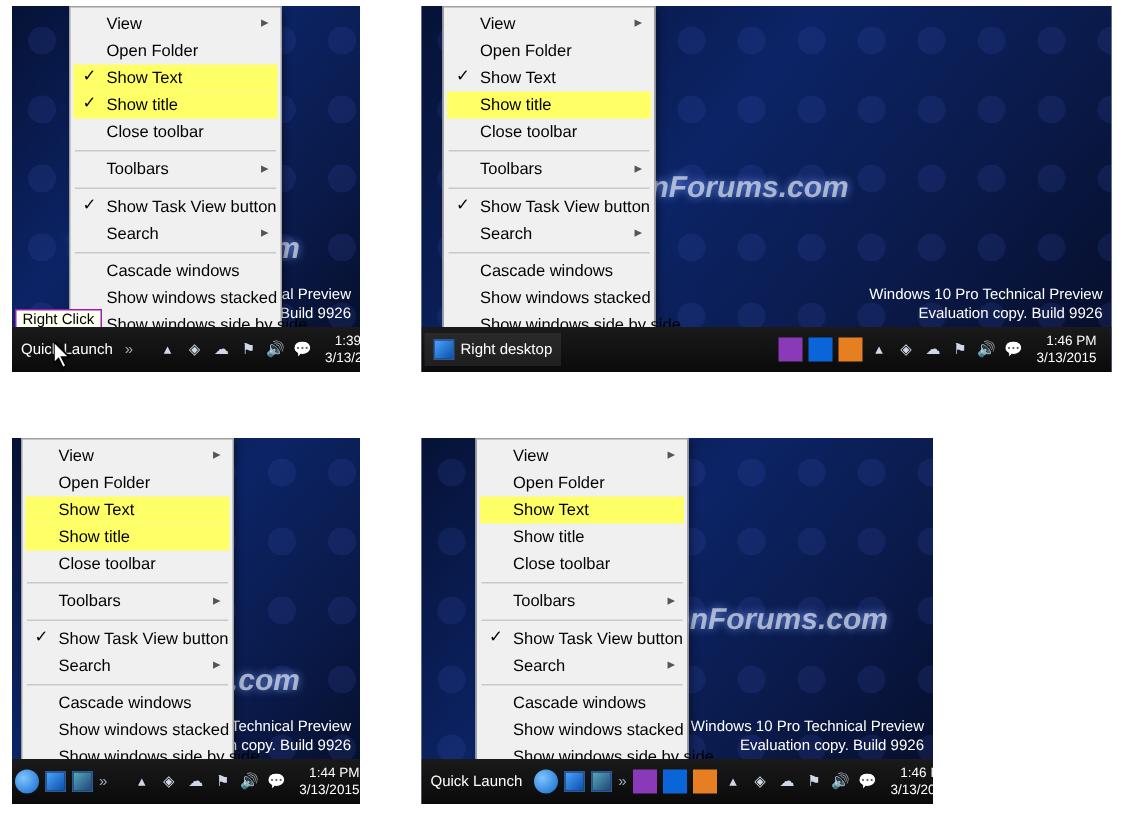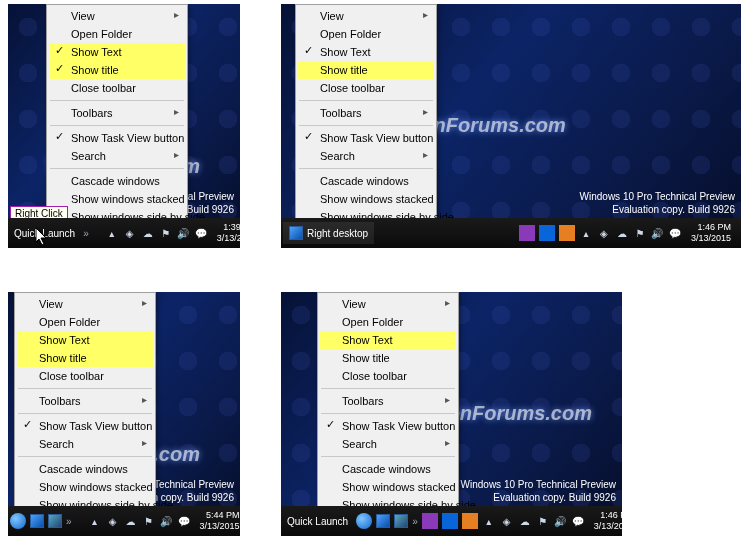--- a/index.html
+++ b/index.html
@@ -261,21 +261,21 @@
     <span class="tb-icon blue"></span>
     <span class="tb-icon orange"></span>
     <div class="tray">
       <span class="ti">▴</span>
       <span class="ti">◈</span>
       <span class="ti">☁</span>
       <span class="ti">⚑</span>
       <span class="ti">🔊</span>
       <span class="ti">💬</span>
       <div class="clock">
-        <div>5:44 PM</div>
+        <div>1:44 PM</div>
         <div>3/13/2015</div>
       </div>
     </div>
   </div>
 </div>
 
 <div class="panel" style="left:281px; top:292px; width:341px; height:244px;">
   <div class="hexbg"></div>
   <div class="watermark" style="right:30px; top:110px;">TenForums.com</div>
   <div class="deskcaption" style="bottom:32px;">

